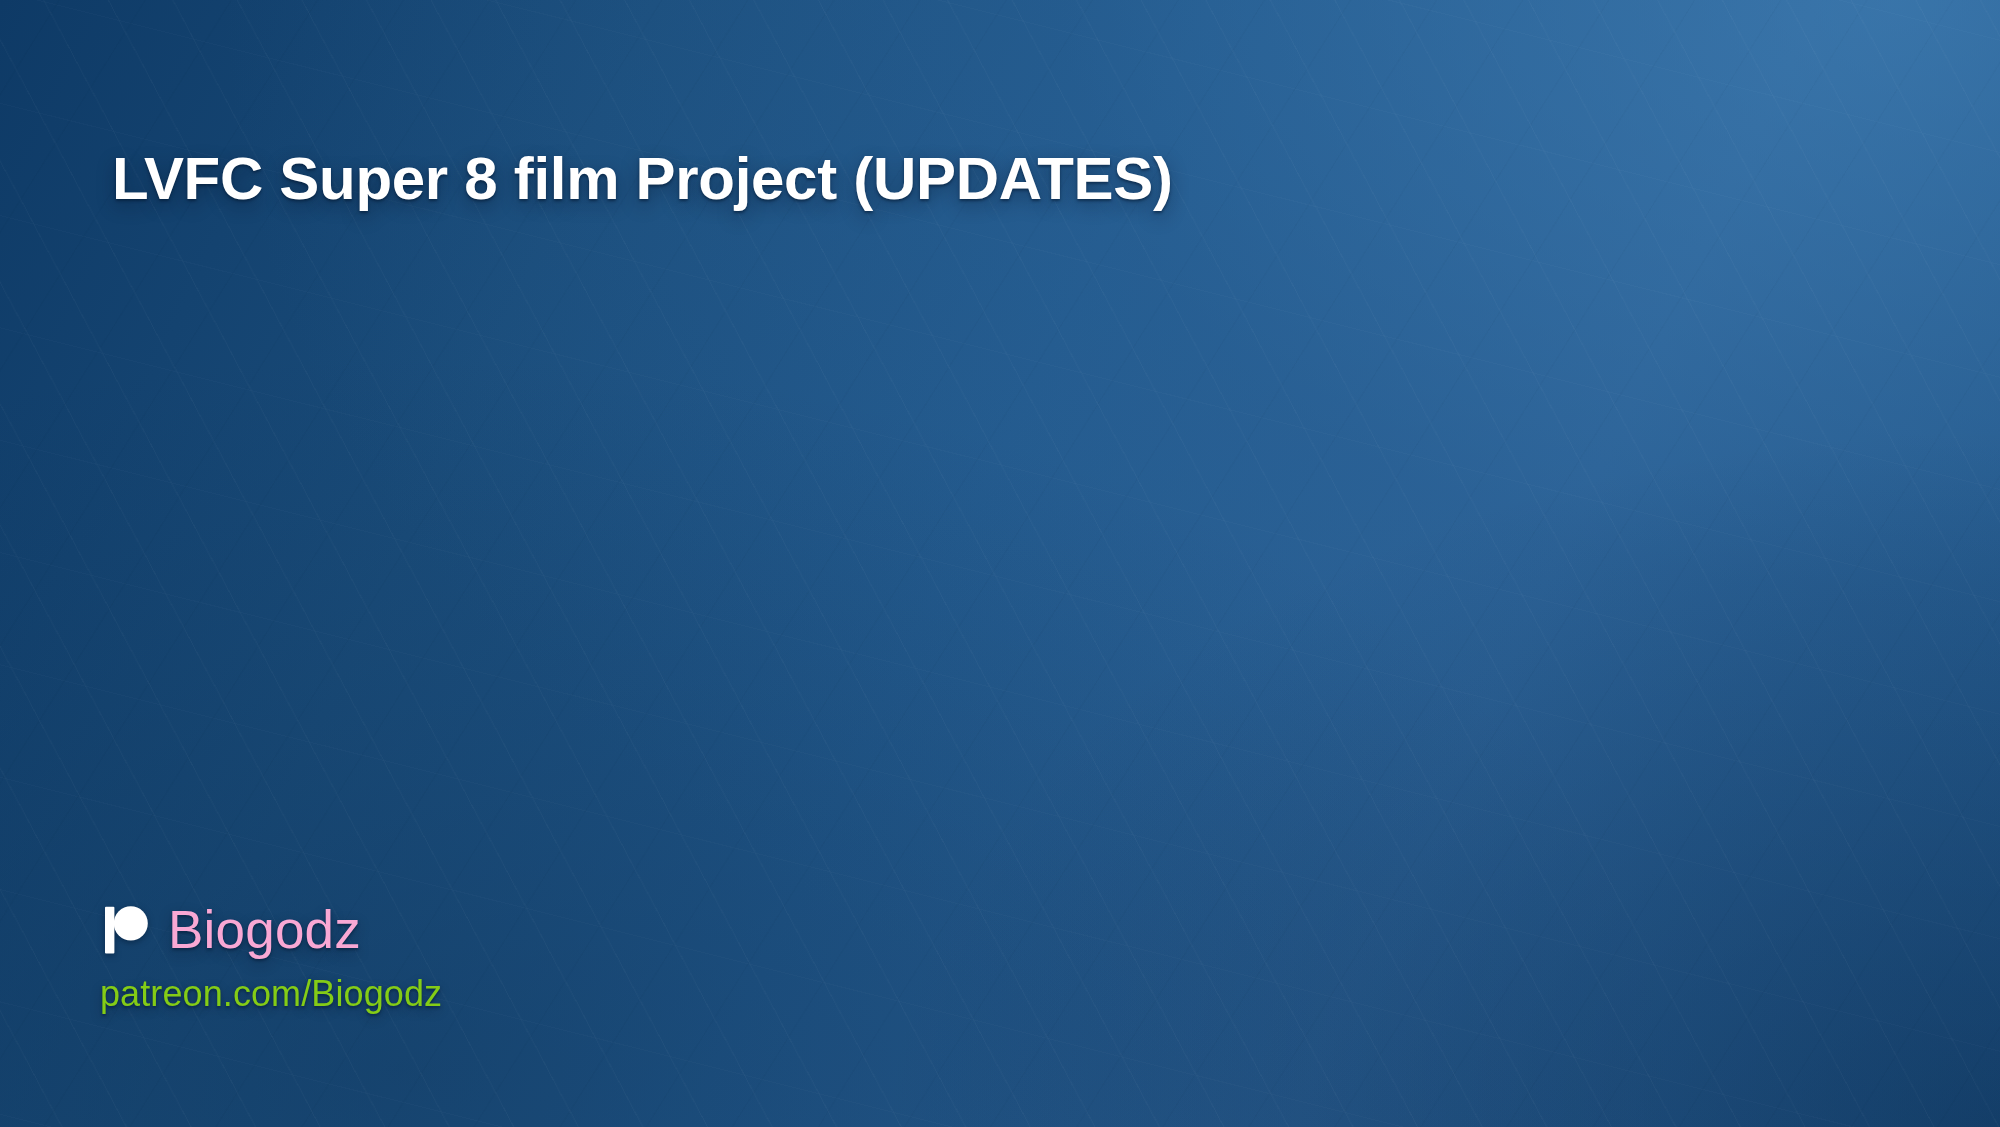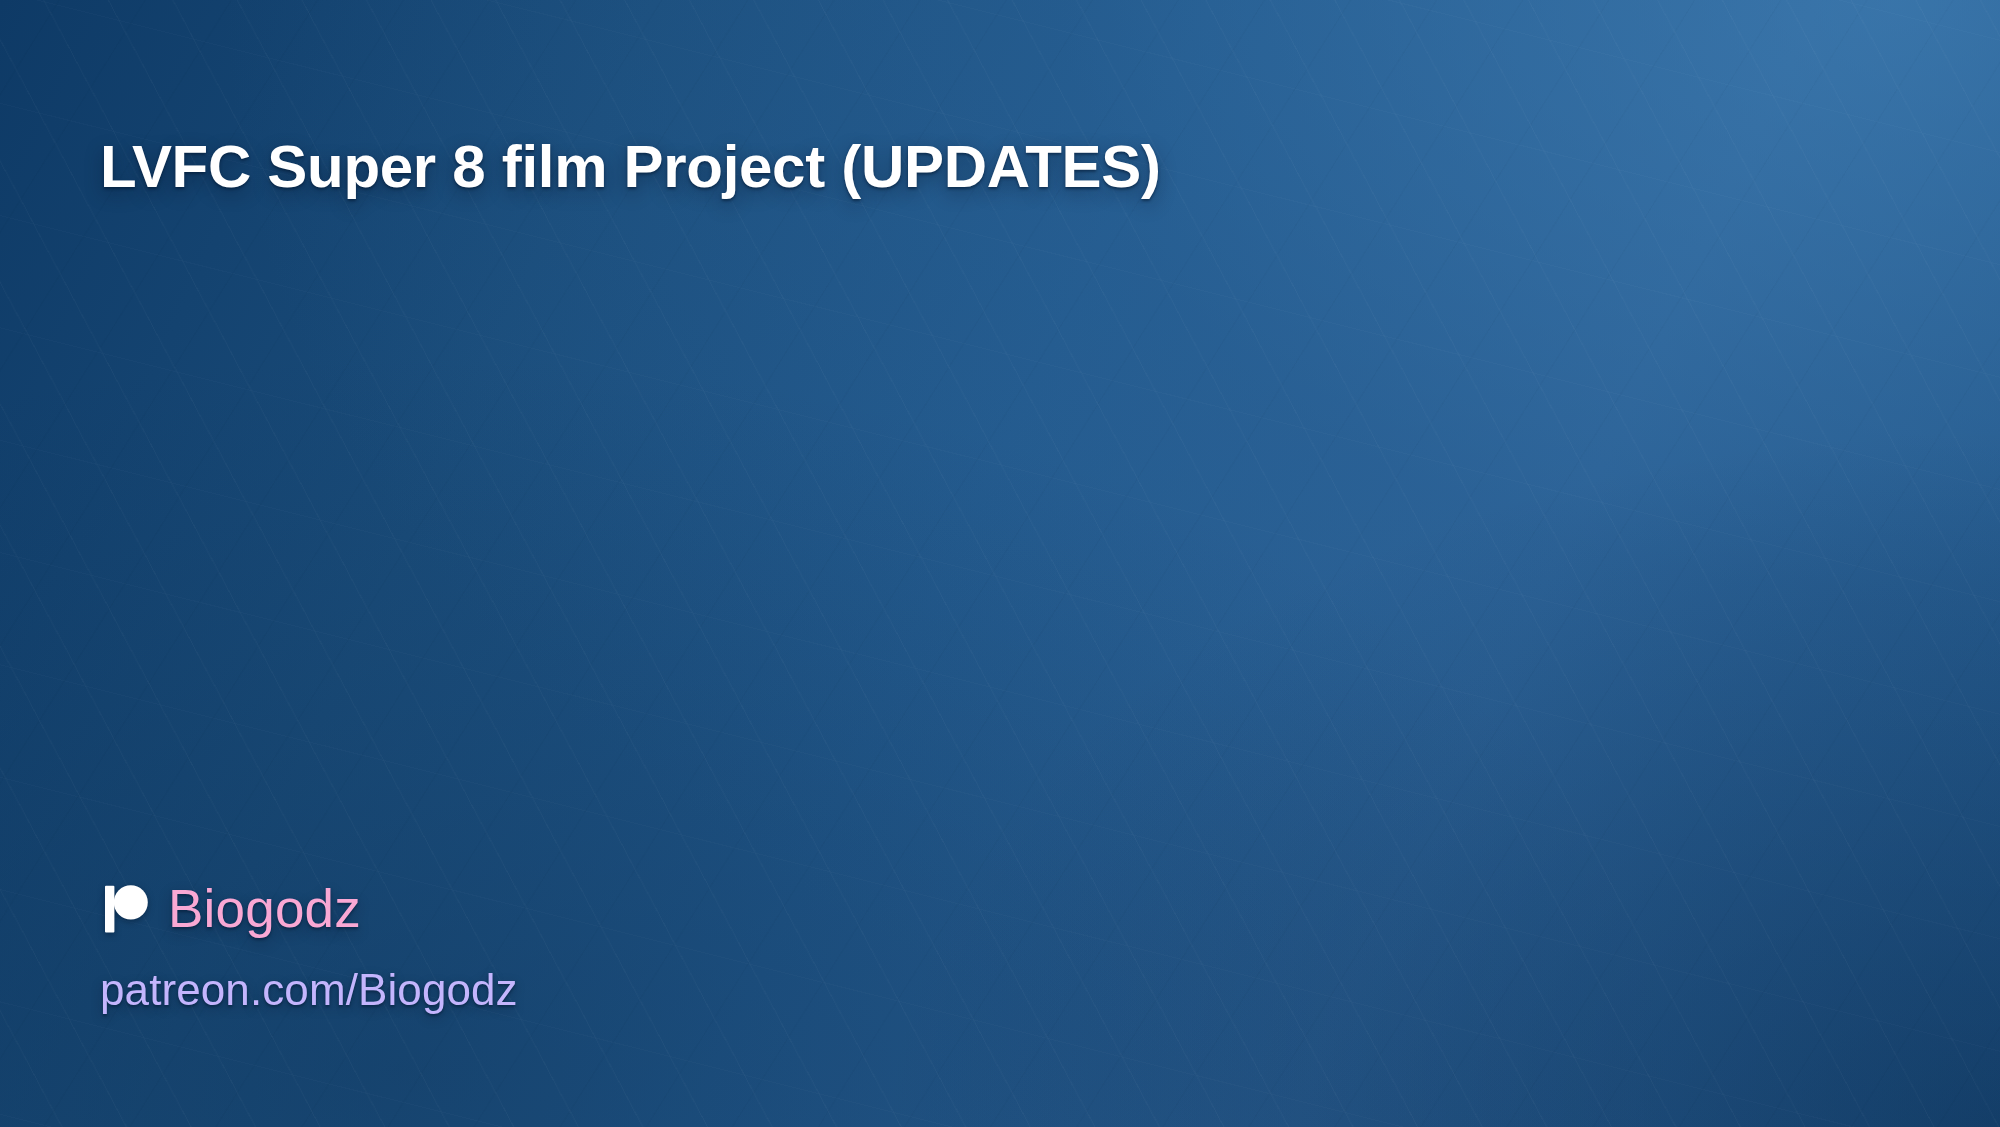--- a/index.html
+++ b/index.html
@@ -88,21 +88,21 @@
 
   .content {
     position: absolute;
     inset: 0;
   }
 
   .post-title {
     position: absolute;
     left: 100px;
     top: 132px;
-    margin: 0;
+    margin: 12px;
     color: #ffffff;
     font-size: 60px;
     line-height: 1.18;
     font-weight: 700;
     letter-spacing: -0.3px;
     max-width: 1640px;
     text-shadow:
       0 2px 3px rgba(0, 20, 44, 0.55),
       0 6px 18px rgba(0, 16, 36, 0.38);
   }
@@ -132,23 +132,23 @@
     font-size: 53px;
     font-weight: 400;
     letter-spacing: 0.2px;
     line-height: 1;
     text-shadow:
       0 2px 3px rgba(0, 20, 44, 0.5),
       0 5px 14px rgba(0, 16, 36, 0.32);
   }
 
   .profile-url {
-    margin-top: 33px;
-    color: #c4b5fd;
-    font-size: 44px;
+    margin-top: 20px;
+    color: #84cc16;
+    font-size: 36px;
     font-weight: 400;
     letter-spacing: 0.1px;
     line-height: 1;
     text-shadow:
       0 2px 3px rgba(0, 20, 44, 0.5),
       0 4px 12px rgba(0, 16, 36, 0.3);
   }
 </style>
 </head>
 <body>

